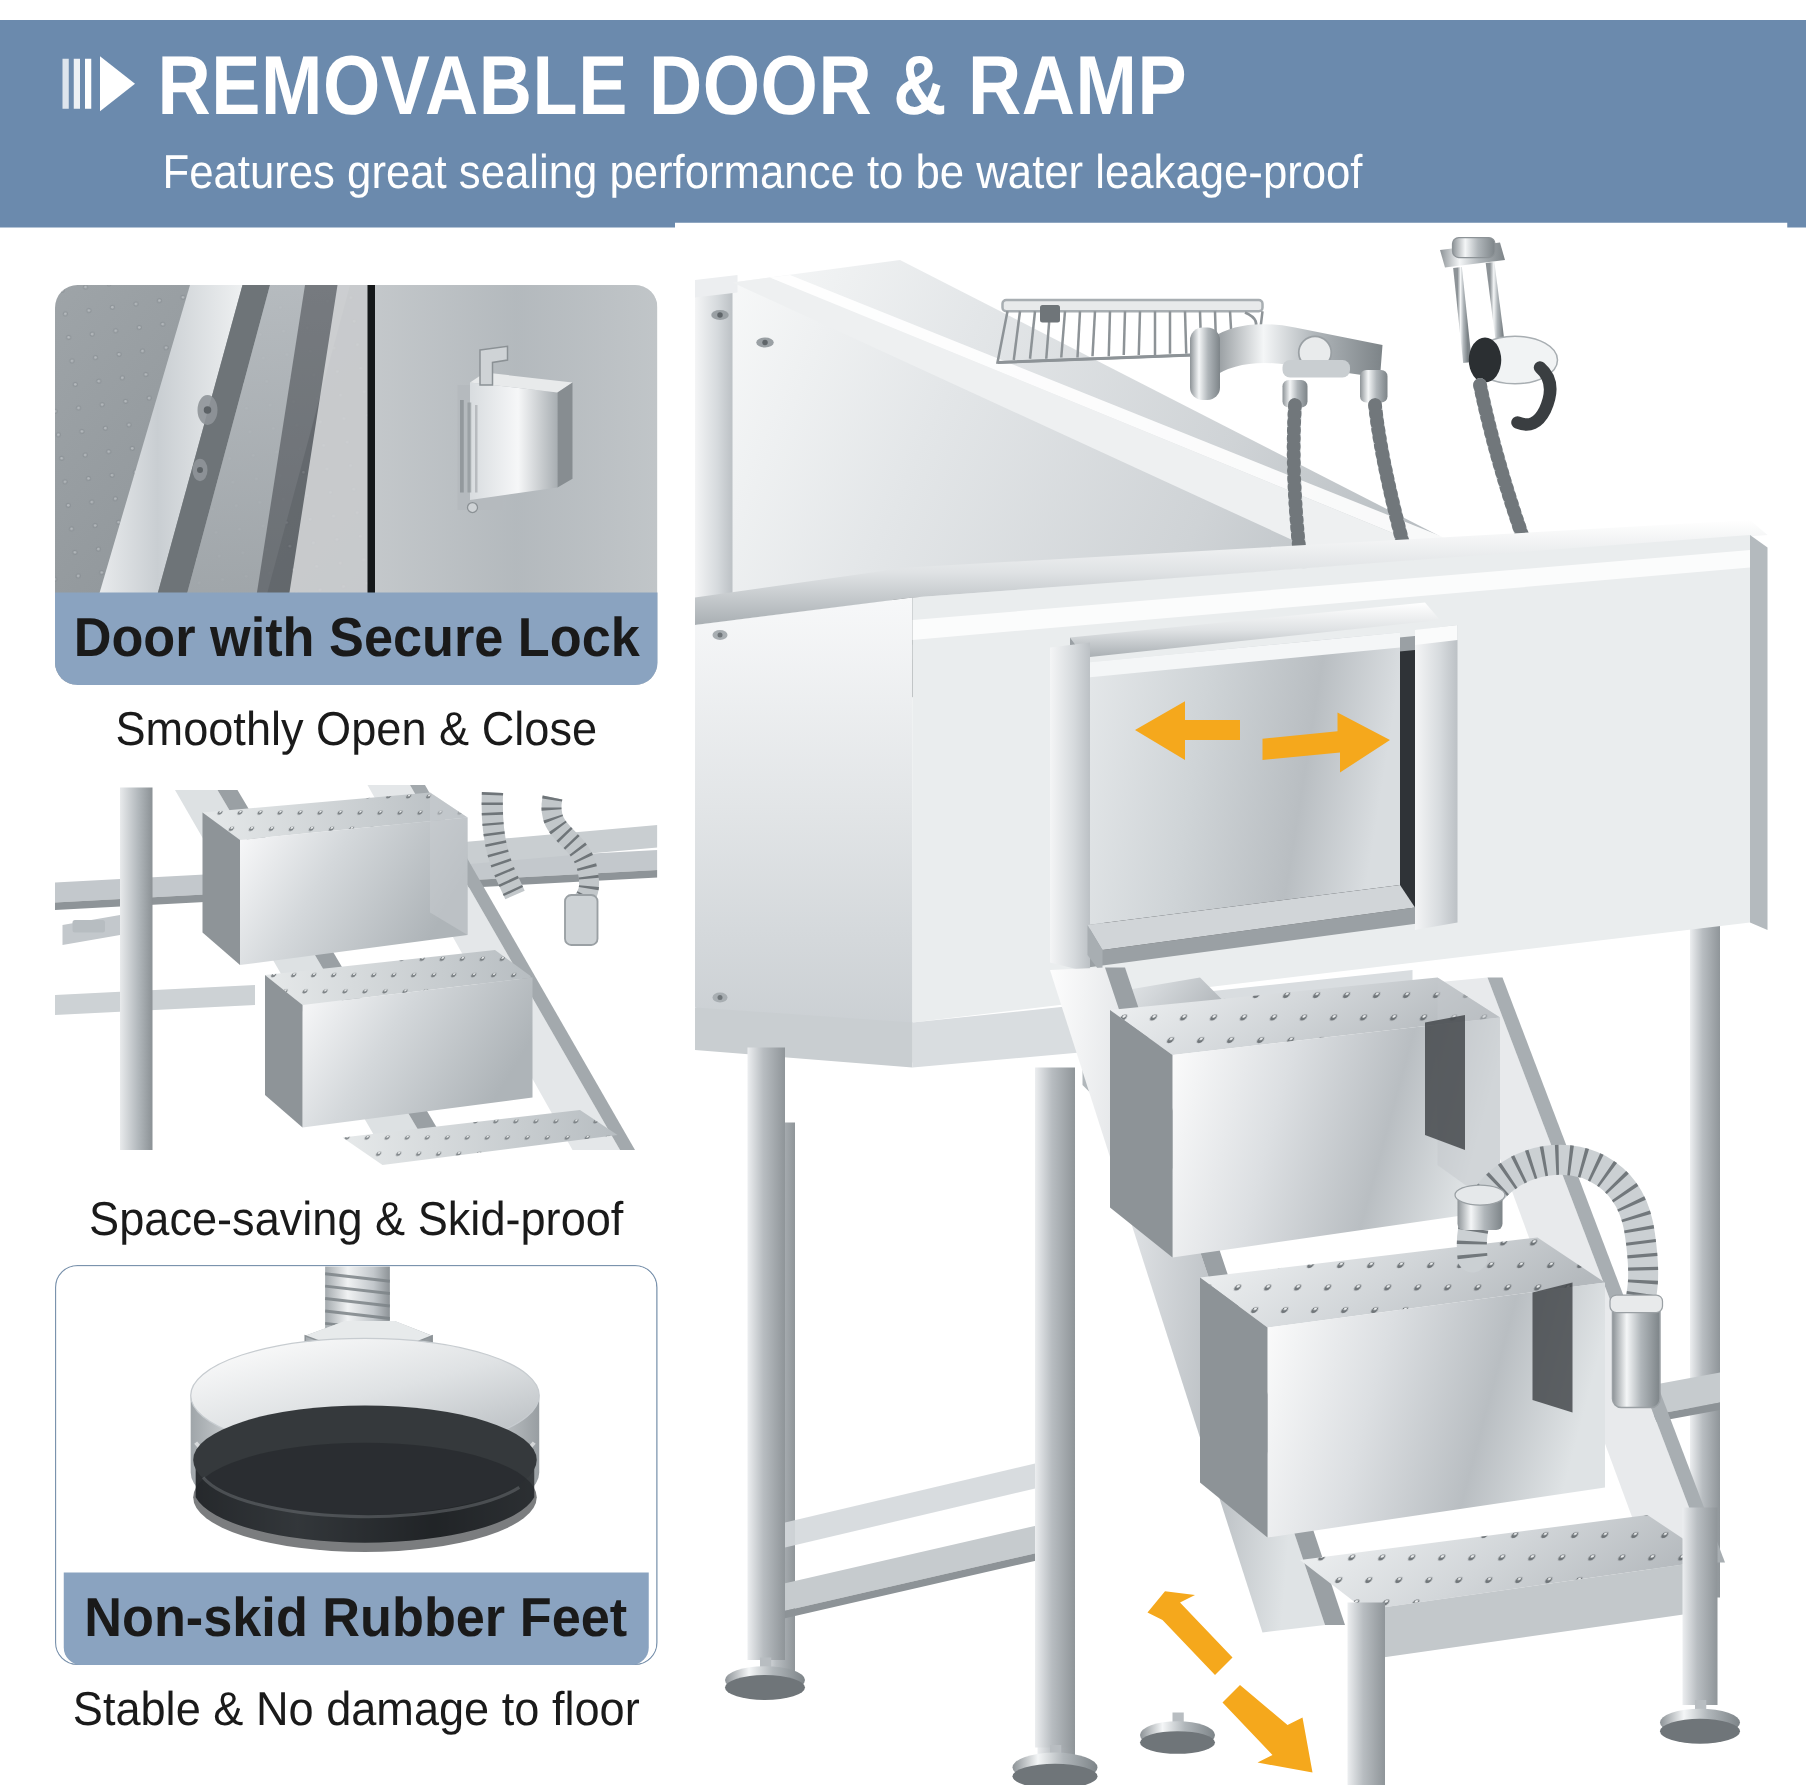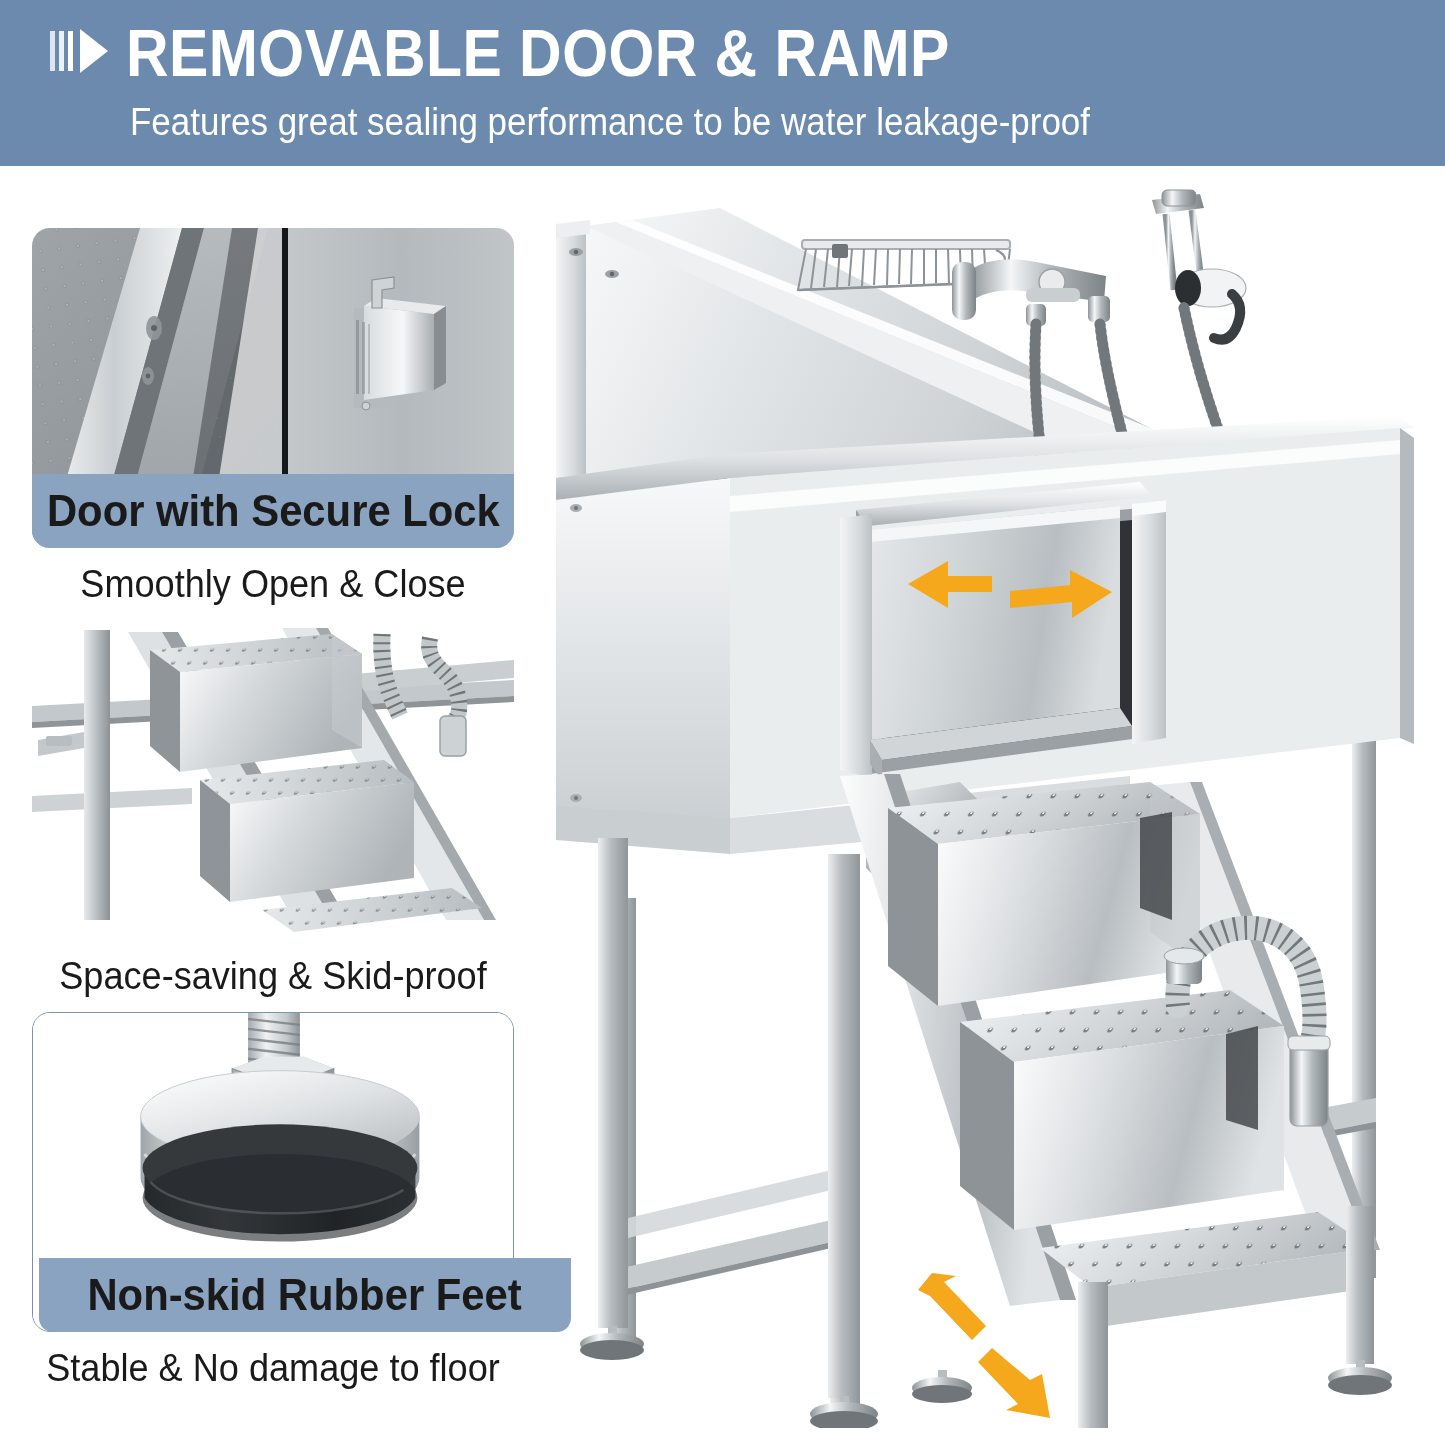--- a/index.html
+++ b/index.html
@@ -13,21 +13,21 @@
   #page {
     position: relative;
     width: 1445px;
     height: 1433px;
     background: #fff;
   }
 
   
   .header {
     position: absolute;
-    left: 0; top: 0;
+    left: 0; top: 16px;
     width: 1445px;
     height: 166px;
     background: #6b8aad;
     overflow: hidden;
   }
   .header-inner {
     position: absolute;
     left: 48px; top: 14px;
     width: 1320px;
   }
@@ -58,21 +58,21 @@
     font-weight: normal;
     color: #ffffff;
     transform: scaleX(0.92);
     transform-origin: left center;
     white-space: nowrap;
   }
 
   
   .features {
     position: absolute;
-    left: 32px; top: 228px;
+    left: 44px; top: 228px;
     width: 482px;
   }
   .feature {
     position: relative;
     margin-bottom: 14px;
   }
   .feature .photo-card {
     position: relative;
     width: 482px;
     height: 320px;
@@ -94,21 +94,21 @@
     height: 74px;
     margin-top: -74px;
     background: #8aa3c0;
     border-radius: 0 0 18px 18px;
     display: flex;
     align-items: center;
     justify-content: center;
     z-index: 5;
   }
   .caption-bar.inset {
-    width: 532px;
+    width: 468px;
     margin-left: 7px;
     border-radius: 0 0 14px 14px;
   }
   .caption-text {
     font-family: "Liberation Sans Narrow", "Liberation Sans", sans-serif;
     font-size: 44px;
     line-height: 50px;
     font-weight: bold;
     color: #1a1a1a;
     transform: scaleX(0.95);

